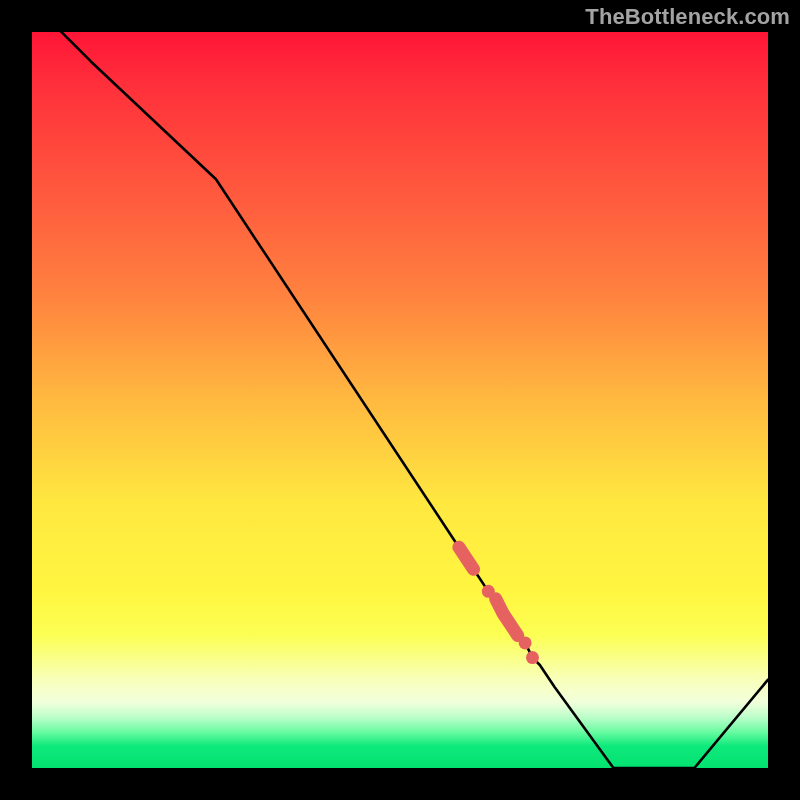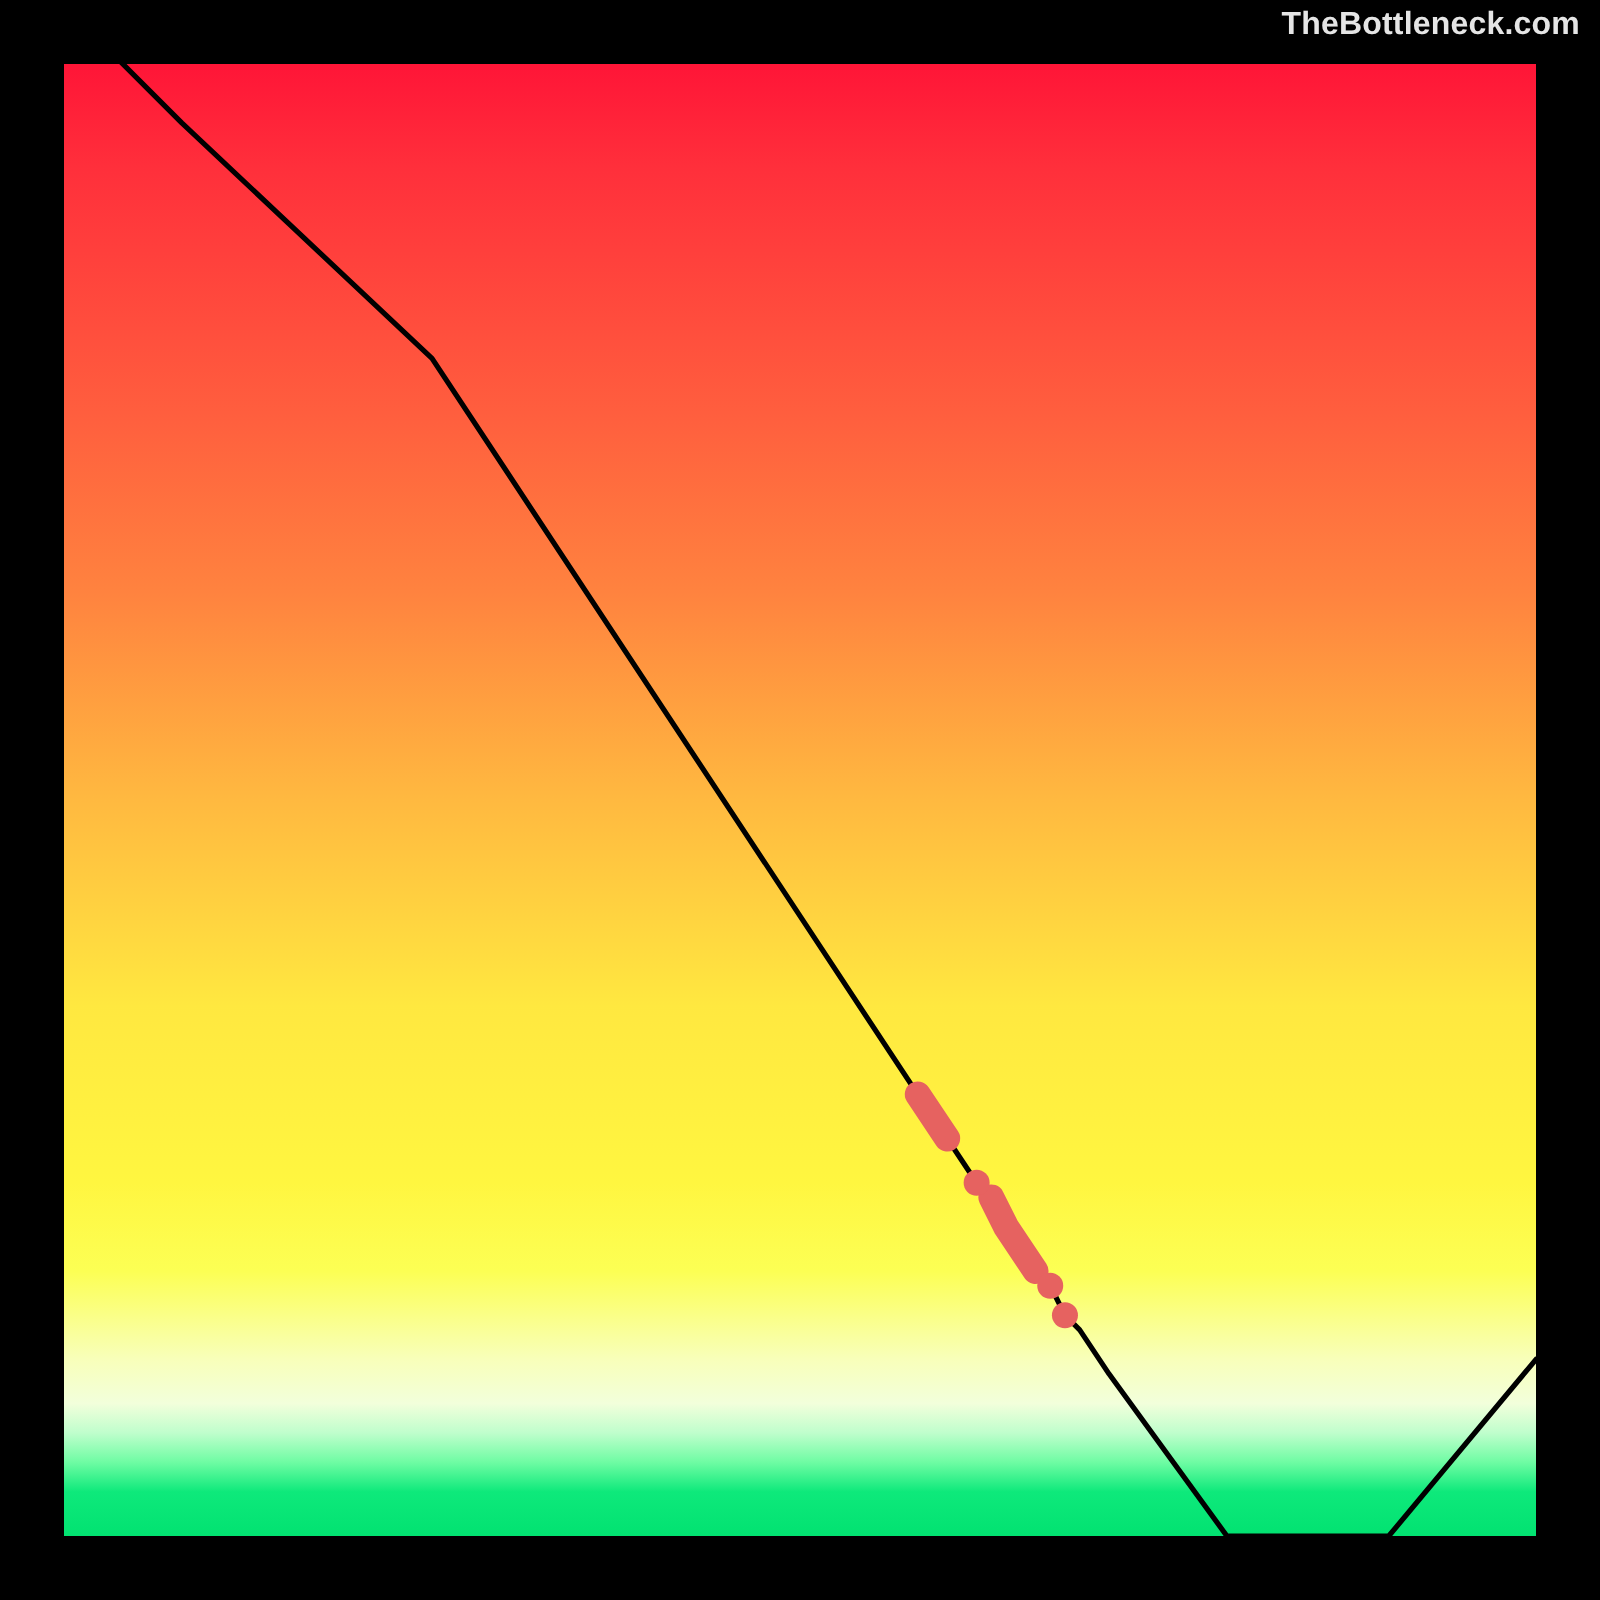--- a/index.html
+++ b/index.html
@@ -36,23 +36,23 @@
       #bffecc 93%,
       #6efca3 95%,
       #0ee97b 97%,
       #02e271 100%);
   }
   .watermark {
     position: absolute;
     top: 4px;
     right: 10px;
     font-family: Arial, Helvetica, sans-serif;
-    font-size: 16px;
+    font-size: 22px;
     font-weight: 600;
-    color: #e5e5e5;
+    color: #a3a3a3;
     letter-spacing: 0.1px;
     user-select: none;
     text-align: right;
   }
   svg.overlay {
     position: absolute;
     left: 0;
     top: 0;
     width: 736px;
     height: 736px;

